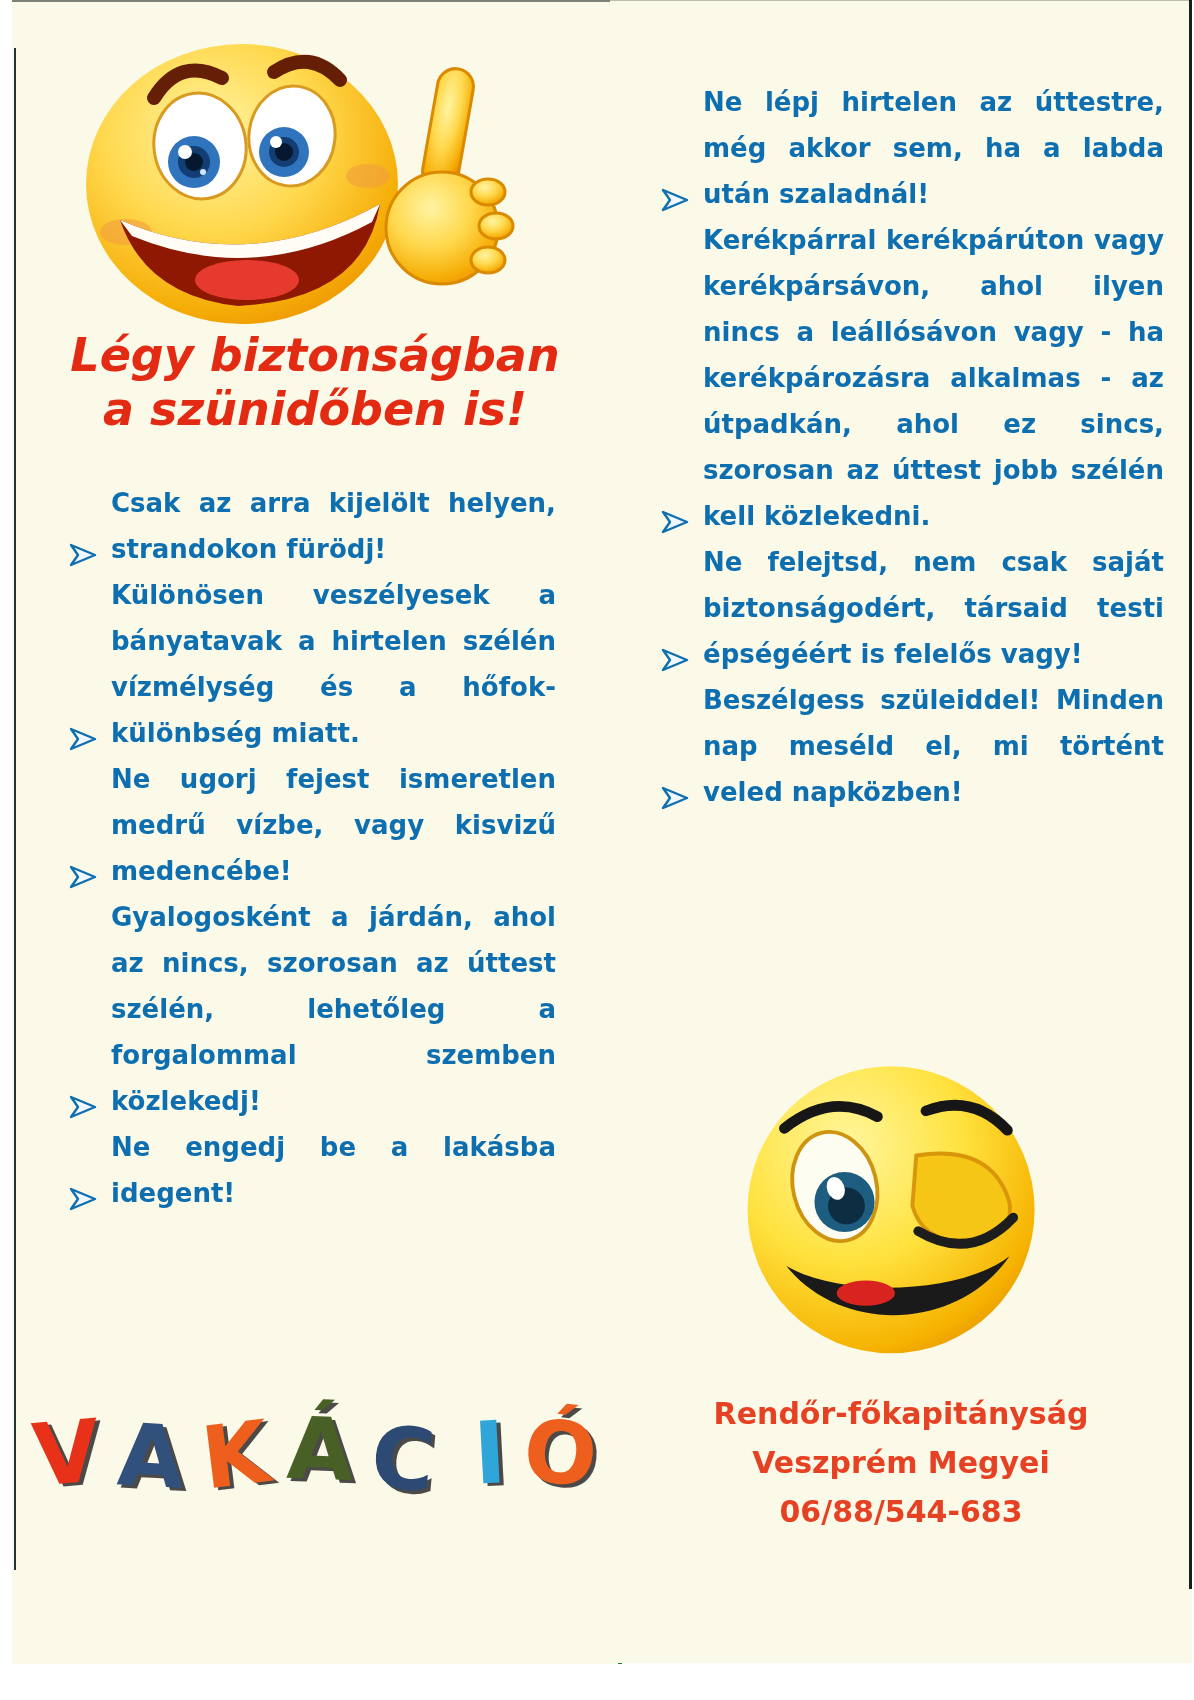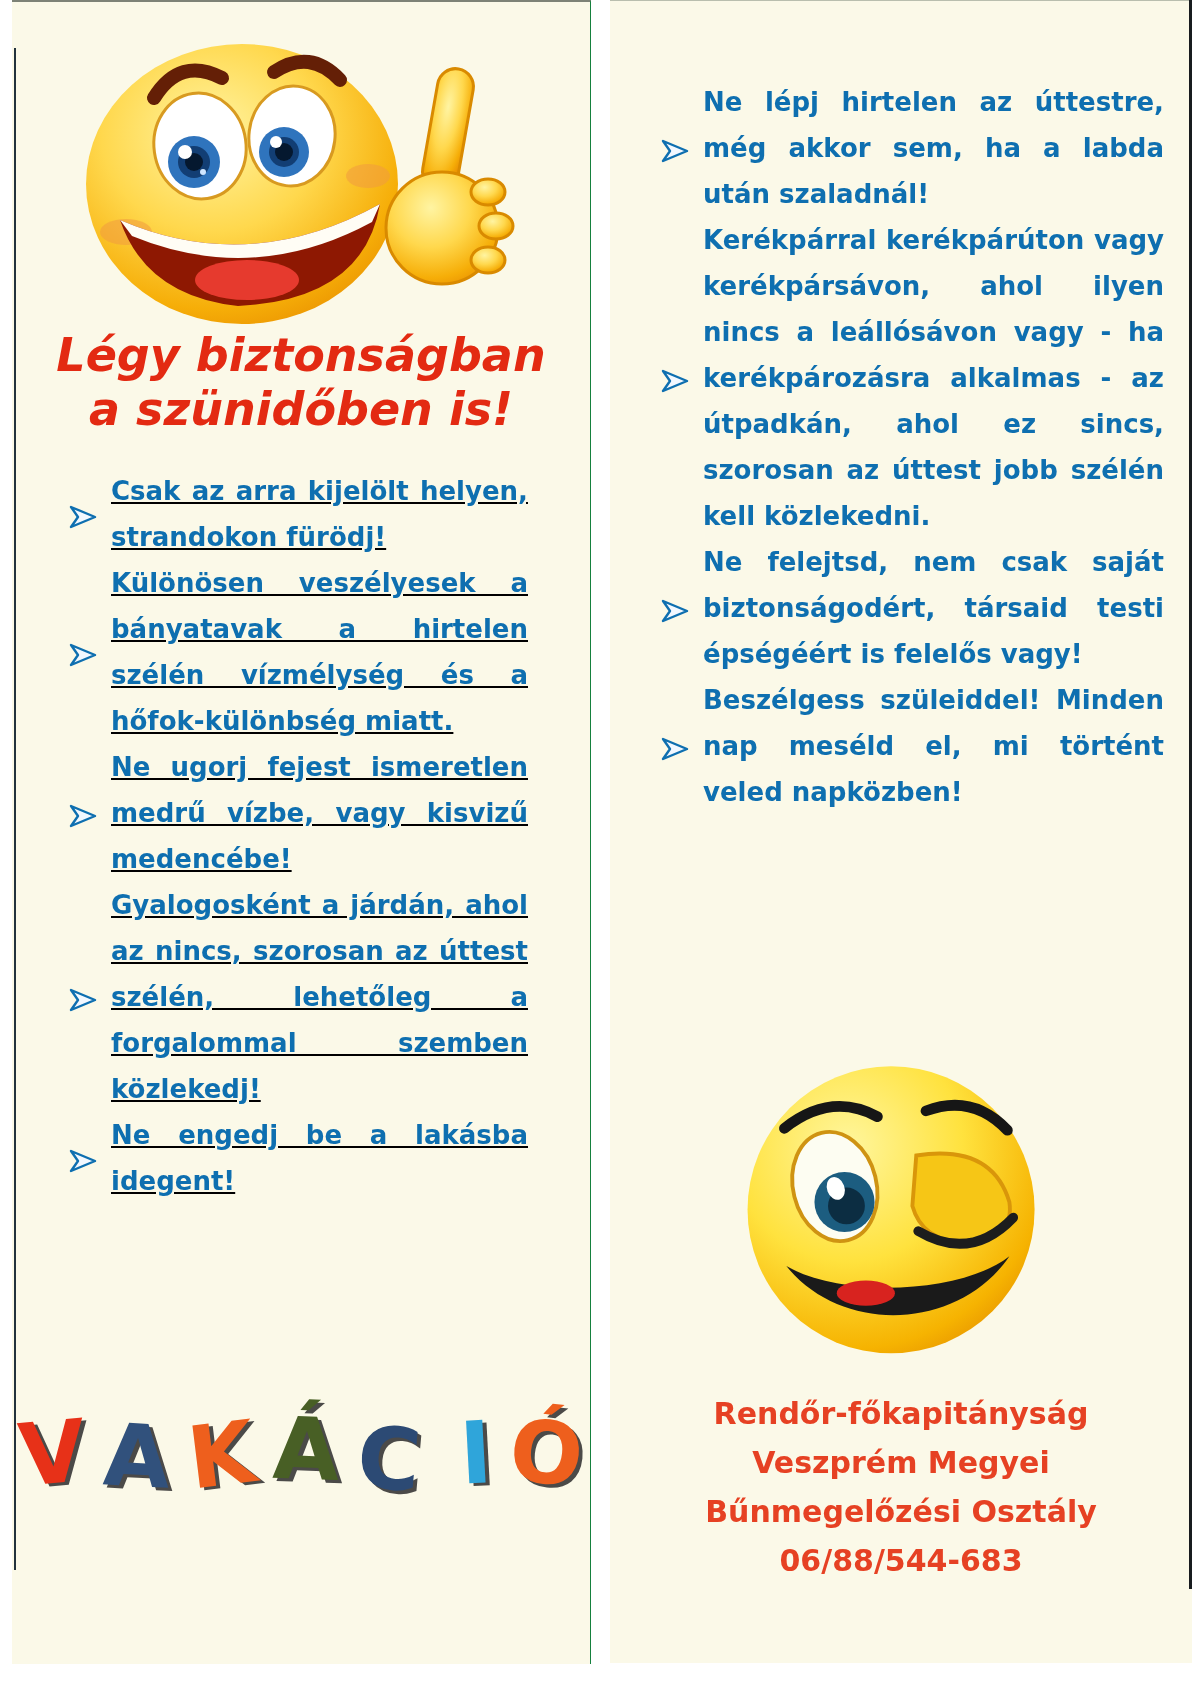--- a/index.html
+++ b/index.html
@@ -1,39 +1,39 @@
 <!DOCTYPE html>
 <html lang="hu"><head>
 <meta charset="utf-8">
 <style>
   html,body{margin:0;padding:0;background:#ffffff;}
   body{font-family:"DejaVu Sans","Liberation Sans",sans-serif;}
   .page{position:relative;width:1194px;height:1700px;background:#ffffff;overflow:hidden;}
 
   
   .panel{position:absolute;top:0;height:1662px;background:#fbf9e8;}
-  .panel-left{left:12px;width:578px;border-top:2px solid #7d8276;border-right:1px solid #15803d;}
+  .panel-left{left:12px;width:578px;border-top:2px solid #7d8276;border-right:4px solid #15803d;padding-left:28px;}
   .panel-left::before{content:"";position:absolute;left:2px;top:46px;height:1522px;width:2px;background:#23323c;}
   .panel-right{left:610px;width:582px;border-top:1px solid #b9beae;}
   .panel-right::before{content:"";position:absolute;right:0;top:-2px;height:1590px;width:3px;background:#181c1f;}
 
   
   .smiley1{position:absolute;top:22px;left:30px;width:480px;height:300px;}
   .smiley2{position:absolute;top:1042px;left:88px;width:390px;height:320px;}
 
   
   .title{position:absolute;top:326px;left:0;width:100%;margin:0;text-align:center;
          color:#e32a12;font-size:46px;line-height:1.18;font-weight:bold;font-style:italic;}
   .title span{display:block;}
 
   
   .bullets{list-style:none;margin:0;padding:0;position:absolute;}
-  .bullets-left{top:466px;left:56px;right:62px;text-decoration:underline;}
+  .bullets-left{top:478px;left:56px;right:62px;}
   .bullets-right{top:78px;left:50px;right:28px;}
-  .bullet{display:flex;align-items:center;gap:13px;}
+  .bullet{display:flex;align-items:flex-end;gap:13px;}
   .marker{flex:0 0 30px;margin-top:9px;}
   .btext{flex:1;color:#0e6fb0;font-size:26px;font-weight:bold;line-height:46px;
          text-align:justify;text-justify:inter-word;}
   .bullet:last-child .btext{text-align-last:left;}
 
   
   .vakacio{position:absolute;top:1408px;left:0;width:100%;display:flex;align-items:flex-end;
            justify-content:center;}
   .vletter{display:inline-block;font-size:86px;font-weight:bold;line-height:1;
            margin:0 9px;text-shadow:4px 3px 0 rgba(43,43,43,.85);}
@@ -204,17 +204,16 @@
         <path d="M226,194 Q280,226 324,180" stroke="#1d1d1d" stroke-width="10" fill="none" stroke-linecap="round"></path>
 
         <path d="M90,230 C148,302 268,296 320,220 C272,258 148,264 90,230 Z" fill="#1a1a1a"></path>
         <ellipse cx="172" cy="258" rx="30" ry="13" fill="#d8231f"></ellipse>
       </svg>
     </div>
 
     <div class="footer">
       <div>Rendőr-főkapitányság</div>
       <div>Veszprém Megyei</div>
-      <div>Bűnmegelőzési Osztály</div>
       <div>06/88/544-683</div>
     </div>
   </section>
 </div>
 
 </body></html>

